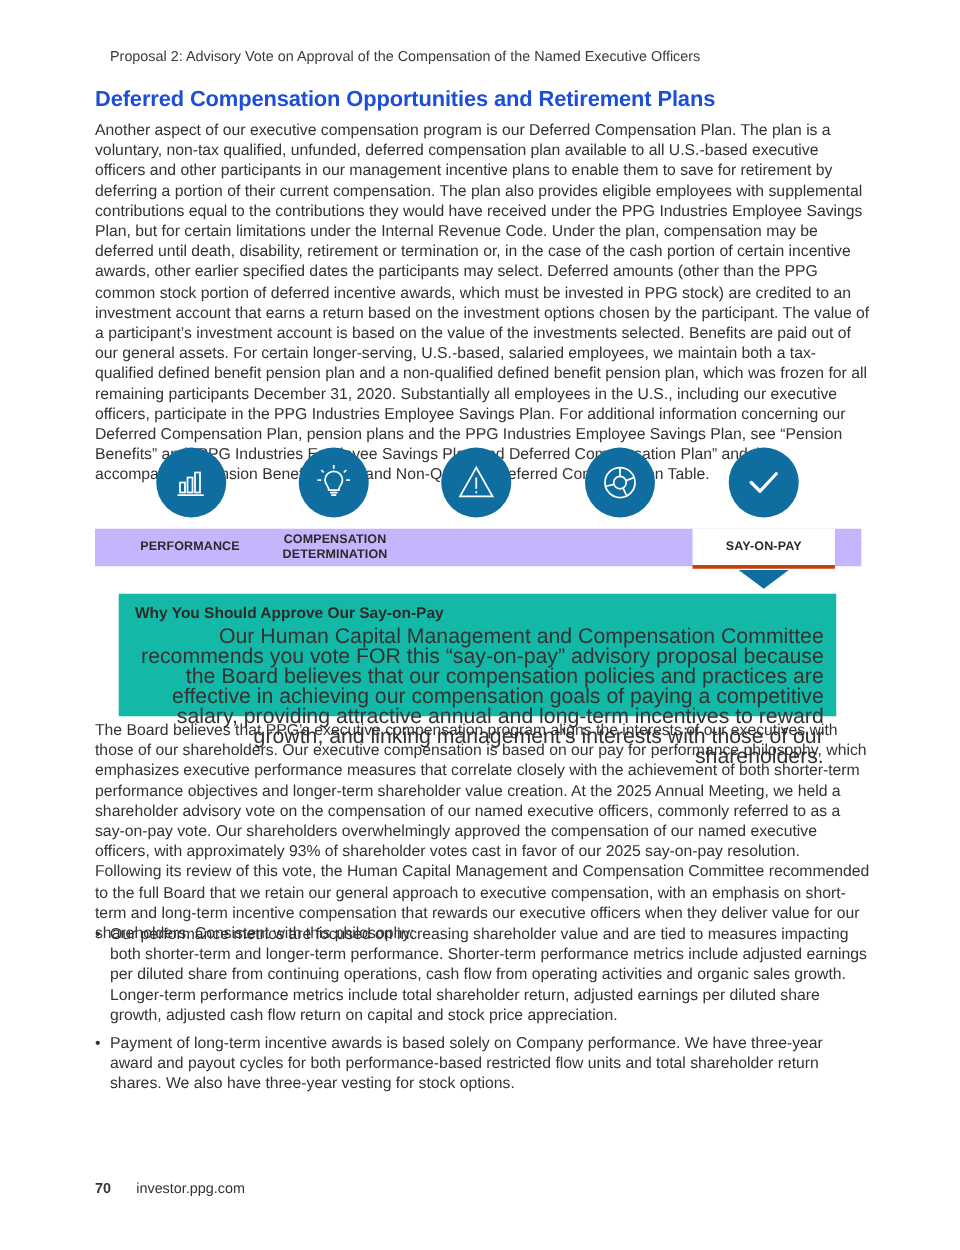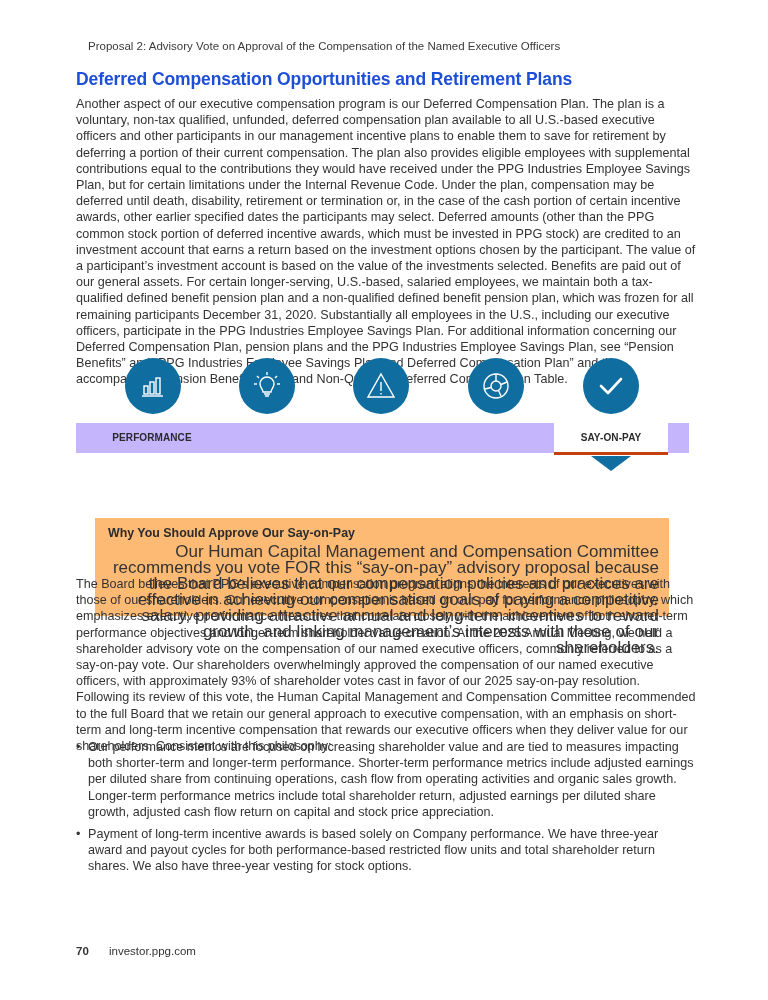--- a/index.html
+++ b/index.html
@@ -19,21 +19,21 @@
 
   .icon-row { position: absolute; left: 0; top: 358px; width: 768px; height: 58px; }
   .circle { position: absolute; width: 56px; height: 56px; border-radius: 50%; background: #0f6e9f; top: 0; display: flex; align-items: center; justify-content: center; }
   .circle svg { width: 32px; height: 32px; }
 
   .tabbar { position: absolute; left: 76px; top: 423px; width: 613px; height: 30px; background: #c4b5fd; }
   .tab { position: absolute; top: 0; height: 29px; display: flex; align-items: center; justify-content: center; text-align: center; font-size: 10px; font-weight: bold; color: #2a2a2a; line-height: 12px; letter-spacing: 0.1px; }
   .tab.active { background: #ffffff; border-bottom: 3px solid #c2410c; height: 32px; }
   .pointer { position: absolute; left: 591px; top: 456px; width: 0; height: 0; border-left: 20px solid transparent; border-right: 20px solid transparent; border-top: 15px solid #0f6e9f; }
 
-  .callout { position: absolute; left: 95px; top: 475px; width: 574px; height: 98px; background: #fdba74; padding: 7px 10px 0 13px; margin-top: 43px; }
+  .callout { position: absolute; left: 95px; top: 475px; width: 574px; height: 98px; background: #14b8a6; padding: 7px 10px 0 13px; }
   .callout-title { font-size: 12.4px; font-weight: bold; color: #2b2b2b; line-height: 16px; margin-bottom: 3px; }
   .callout-body { font-size: 17px; line-height: 16px; color: #333; text-align: right; }
 
   .footer { position: absolute; left: 76px; top: 945px; font-size: 11.5px; color: #333; }
   .footer .pg { font-weight: bold; margin-right: 17px; }
 </style>
 </head>
 <body>
 
 <div class="running-head">Proposal 2: Advisory Vote on Approval of the Compensation of the Named Executive Officers</div>
@@ -81,20 +81,21 @@
   </div>
   <div class="circle" style="left:583px;">
     <svg viewBox="0 0 32 32" fill="none" stroke="#fff" stroke-width="2.6" stroke-linecap="round" stroke-linejoin="round">
       <path d="M6 16 L13 23 L26 9"></path>
     </svg>
   </div>
 </div>
 
 <div class="tabbar">
   <div class="tab" style="left:0; width:152px;">PERFORMANCE</div>
+  <div class="tab" style="left:136px; width:112px;">COMPENSATION DETERMINATION</div>
   <div class="tab active" style="left:478px; width:114px;">SAY-ON-PAY</div>
 </div>
 <div class="pointer"></div>
 
 <div class="callout">
   <div class="callout-title">Why You Should Approve Our Say-on-Pay</div>
   <div class="callout-body">Our Human Capital Management and Compensation Committee recommends you vote FOR this “say-on-pay” advisory proposal because the Board believes that our compensation policies and practices are effective in achieving our compensation goals of paying a competitive salary, providing attractive annual and long-term incentives to reward growth, and linking management’s interests with those of our shareholders.</div>
 </div>
 
 <p id="p2" class="para">The Board believes that PPG’s executive compensation program aligns the interests of our executives with those of our shareholders. Our executive compensation is based on our pay for performance philosophy, which emphasizes executive performance measures that correlate closely with the achievement of both shorter-term performance objectives and longer-term shareholder value creation. At the 2025 Annual Meeting, we held a shareholder advisory vote on the compensation of our named executive officers, commonly referred to as a say-on-pay vote. Our shareholders overwhelmingly approved the compensation of our named executive officers, with approximately 93% of shareholder votes cast in favor of our 2025 say-on-pay resolution. Following its review of this vote, the Human Capital Management and Compensation Committee recommended to the full Board that we retain our general approach to executive compensation, with an emphasis on short-term and long-term incentive compensation that rewards our executive officers when they deliver value for our shareholders. Consistent with this philosophy:</p>

